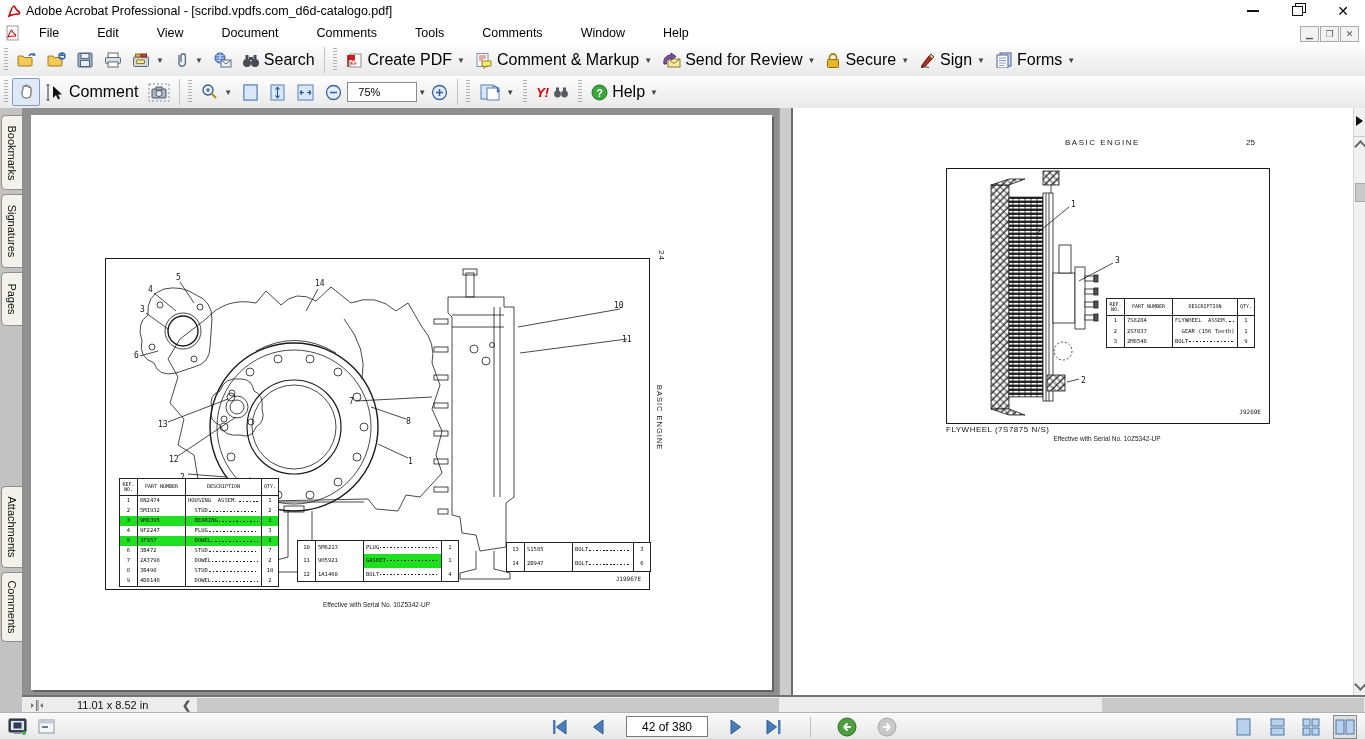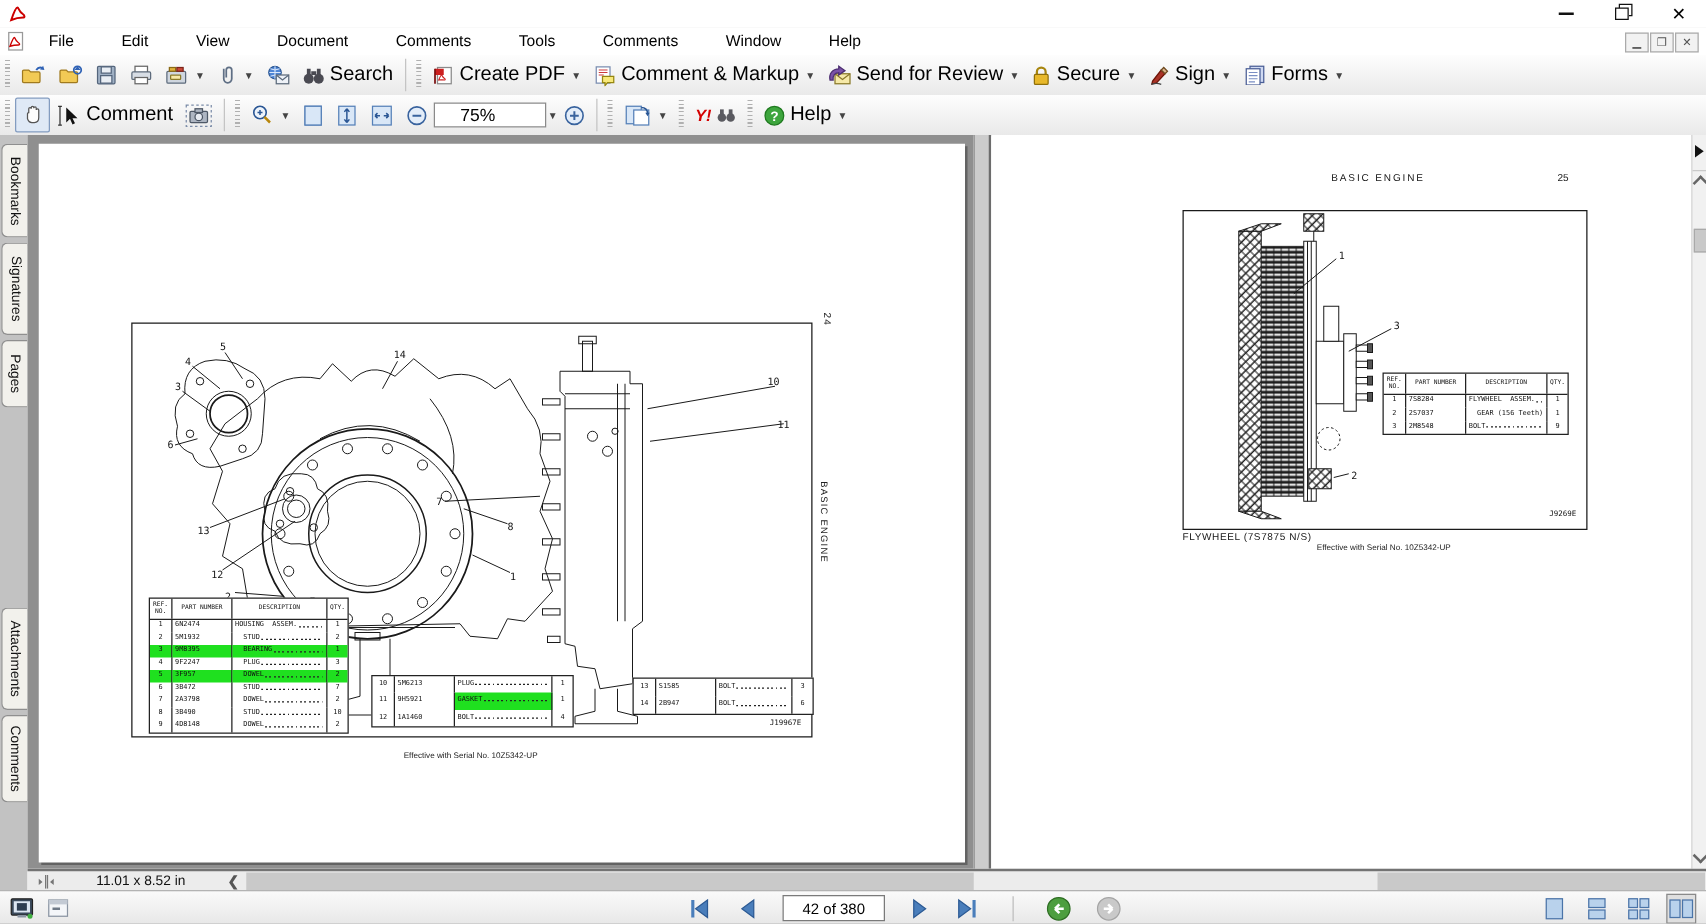--- a/index.html
+++ b/index.html
@@ -16,21 +16,21 @@
   .dwctl{width:17px;height:14px;border:1px solid #aaa;background:#f2f2f2;display:flex;align-items:center;justify-content:center;margin-left:1px;color:#555;font-size:9px;line-height:1;}
 
   
   .toolbar{left:0;width:1365px;height:32px;background:linear-gradient(#fdfdfd,#e9e9e9);border-bottom:1px solid #bdbdbd;display:flex;align-items:center;}
   .grip{width:4px;height:24px;margin:0 4px;background:repeating-linear-gradient(180deg,#b0b0b0 0 1px,transparent 1px 3px);}
   .vsep{width:1px;height:26px;background:#c4c4c4;margin:0 4px;}
   .tbtn{display:flex;align-items:center;gap:4px;height:26px;padding:0 4px;border:1px solid transparent;border-radius:2px;white-space:nowrap;}
   .tbtn .lbl{font-size:16px;}
   .dd{font-size:8px;color:#444;margin-left:1px;}
   .tbtn.sel{background:#dfe9f6;border:1px solid #839cc0;}
-  .zoombox{width:48px;height:18px;border:1px solid #8a8a8a;background:#fff;font-size:14px;padding:0 20px;font-family:"Liberation Sans",sans-serif;}
+  .zoombox{width:48px;height:18px;border:1px solid #8a8a8a;background:#fff;font-size:11px;padding:0 10px;font-family:"Liberation Sans",sans-serif;}
   .yred{color:#d40000;font-weight:bold;font-style:italic;font-size:13px;}
 
   
   .tabstrip{left:0;top:108px;width:22px;height:604px;background:#c2c2c2;border-right:1px solid #fff;}
   .vtab{position:absolute;left:1px;width:20px;background:#f2f1ec;border:1px solid #8f8f8f;border-right:none;border-radius:5px 0 0 5px;display:flex;align-items:center;justify-content:center;}
   .vtab span{transform:rotate(90deg);white-space:nowrap;font-size:11px;color:#111;}
 
   
   .pane-left{left:22px;top:108px;width:757px;height:587px;background:#8f8f8f;}
   .lvscroll{left:779px;top:108px;width:12px;height:587px;background:#cccccc;border-left:1px solid #9c9c9c;}
@@ -79,20 +79,21 @@
 </head>
 <body>
 
 <div id="root">
 
   <div class="abs titlebar">
     <svg class="abs" style="left:6px;top:3px" width="16" height="16">
       <rect x="0" y="0" width="16" height="16" fill="#fff"></rect>
       <path d="M3,13 C5,7 7,3 8,3 C9,3 9,6 12,8 C14,9.4 14,11 12.5,11 C10,11 6.5,11.5 3,13 Z" fill="none" stroke="#cc0000" stroke-width="1.6"></path>
     </svg>
+    <span class="ttl" style="margin-left:26px">Adobe Acrobat Professional - [scribd.vpdfs.com_d6d-catalogo.pdf]</span>
     <div class="wctl" style="left:1238px">
         <div style="width:12px;border-bottom:2px solid #111"></div>
       </div>
     <div class="wctl" style="left:1282px">
         <div style="width:9px;height:8px;border:1.5px solid #111;box-shadow:3px -3px 0 -1px #fff,3px -3px 0 0 #111"></div>
       </div>
     <div class="wctl" style="left:1328px">
         <span style="font-size:14px;line-height:1">✕</span>
       </div>
   </div>

